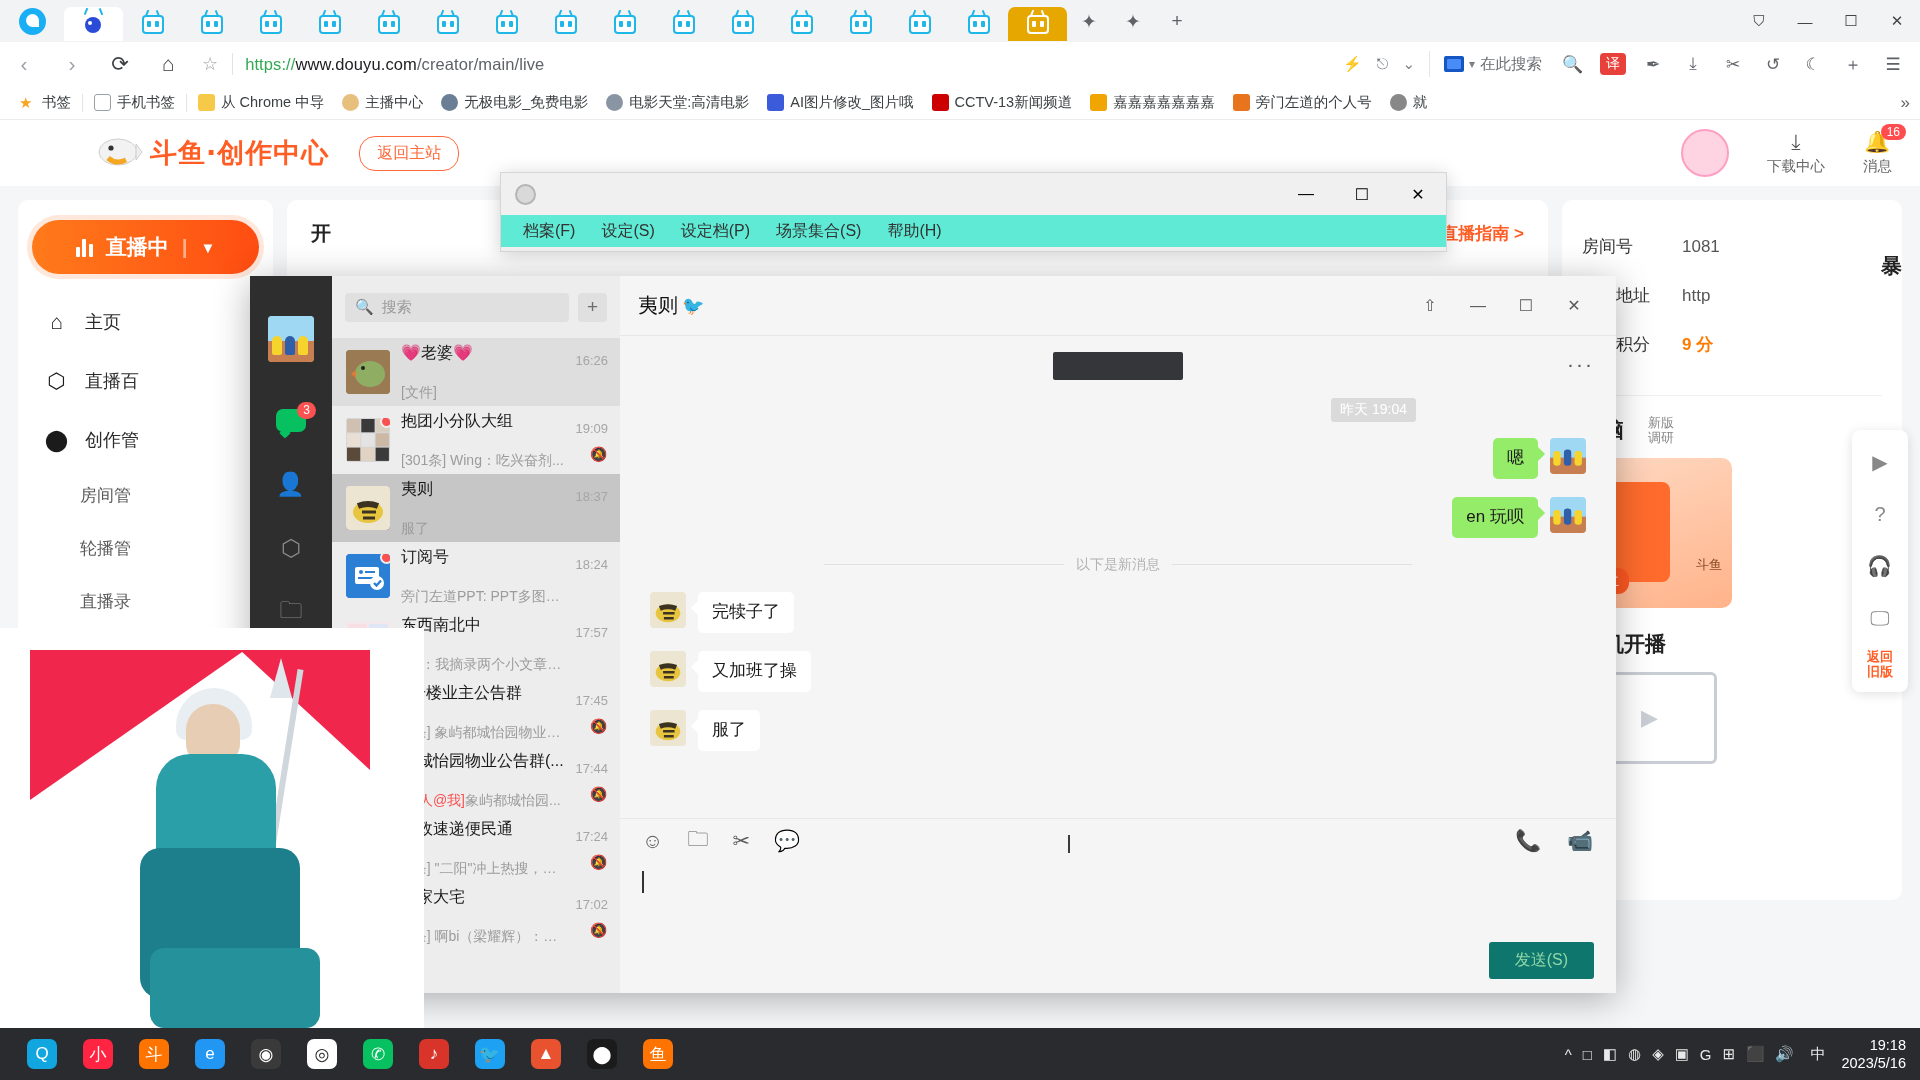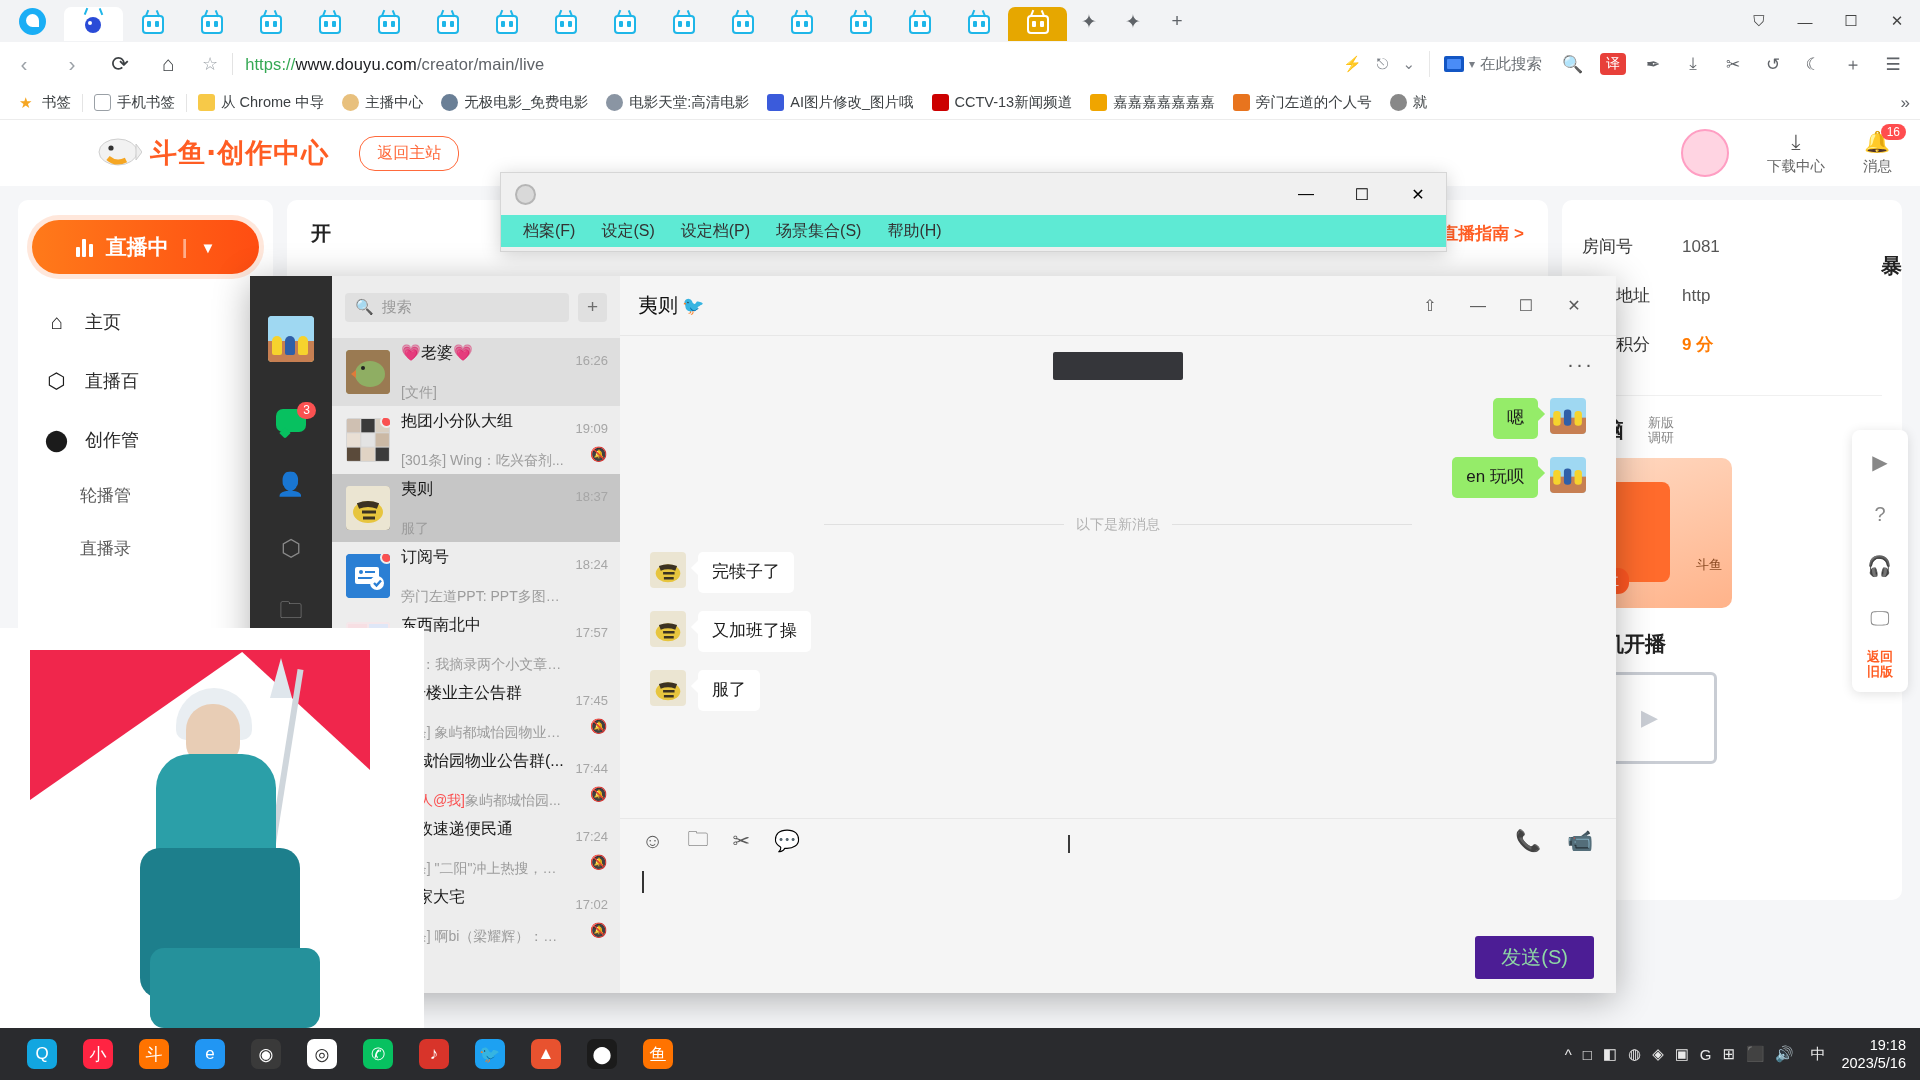--- a/index.html
+++ b/index.html
@@ -204,21 +204,21 @@
   .new-div{display:flex;align-items:center;gap:12px;color:#b3b3b3;font-size:14px;margin:12px 0 18px 0;justify-content:center;}
   .new-div i{flex:1;height:1px;background:#e0e0e0;max-width:240px;display:block;}
   .img-msg{width:130px;height:28px;background:#35363a;border-radius:2px;margin:0 auto;}
 
   .wx-input{height:175px;border-top:1px solid #e7e7e7;display:flex;flex-direction:column;padding:0 22px;position:relative;}
   .wx-tools{height:44px;display:flex;align-items:center;gap:24px;color:#5a5a5a;font-size:21px;}
   .wx-tools .right{margin-left:auto;display:flex;gap:26px;}
   .wx-edit{flex:1;padding-top:8px;position:relative;}
   .caret{width:1.5px;height:22px;background:#333;display:block;animation:blink 1s steps(1) infinite;}
   @keyframes blink{50%{opacity:0}}
-  .wx-send{position:absolute;right:22px;bottom:14px;background:#4c1d95;color:#8fd8a5;font-size:20px;padding:8px 26px;border-radius:3px;}
+  .wx-send{position:absolute;right:22px;bottom:14px;background:#0f766e;color:#8fd8a5;font-size:16px;padding:8px 26px;border-radius:3px;}
   .wx-cursor-i{position:absolute;left:448px;bottom:140px;width:2px;height:18px;background:#3a3a3a;}
 
   
   .wallpaper{position:absolute;left:0;bottom:28px;width:424px;height:424px;background:#fff;overflow:hidden;}
   .val-shape{position:absolute;left:30px;top:22px;width:360px;height:300px;}
   .val-tri1{position:absolute;left:0;top:0;width:0;height:0;border-left:215px solid #f0264c;border-bottom:150px solid transparent;}
   .val-tri2{position:absolute;right:20px;top:0;width:0;height:0;border-right:130px solid #f0264c;border-bottom:120px solid transparent;}
   .val-char{position:absolute;left:120px;top:40px;width:210px;height:340px;}
   .val-body{position:absolute;left:36px;top:86px;width:120px;height:230px;background:#2b9fa8;border-radius:34px 34px 14px 14px;}
   .val-body2{position:absolute;left:20px;top:180px;width:160px;height:150px;background:#1d7f8c;border-radius:20px;}
@@ -477,20 +477,21 @@
             <span>主页</span>
           </div>
           <div class="side-item">
             <span class="side-ico">⬡</span>
             <span>直播百</span>
           </div>
           <div class="side-item">
             <span class="side-ico">⬤</span>
             <span>创作管</span>
           </div>
+          <div class="side-sub">房间管</div>
           <div class="side-sub">轮播管</div>
           <div class="side-sub">直播录</div>
         </div>
 
         <div class="dy-main">
           <div class="dy-main-title">开</div>
           <div class="dy-banner-text" style="left:auto;right:200px">，都在这里</div>
           <div class="dy-guide">直播指南 &gt;</div>
           <div class="dy-cover"></div>
           <div class="dy-cover-note">当前分区不支持自定义封面</div>
@@ -757,20 +758,23 @@
           <div>—</div>
           <div>☐</div>
           <div>✕</div>
         </div>
       </div>
       <div class="wx-more">···</div>
 
       <div class="wx-msgs" id="messages">
           <div class="msg-row">
             <div class="img-msg"></div>
+          </div>
+          <div class="time-chip right">
+            <span>昨天 19:04</span>
           </div>
           <div class="msg-row right">
             <div class="m-bub green">嗯</div>
             <div class="m-ava"><svg width="36" height="36" viewBox="0 0 44 44">
                 <rect width="44" height="44" fill="#9fd8f2"></rect>
                 <rect y="24" width="44" height="20" fill="#c77f52"></rect>
                 <rect x="4" y="16" width="9" height="18" rx="4" fill="#f6d32d"></rect>
                 <rect x="17" y="14" width="9" height="20" rx="4" fill="#2f5fa8"></rect>
                 <rect x="30" y="16" width="9" height="18" rx="4" fill="#f6d32d"></rect>
               </svg></div>

